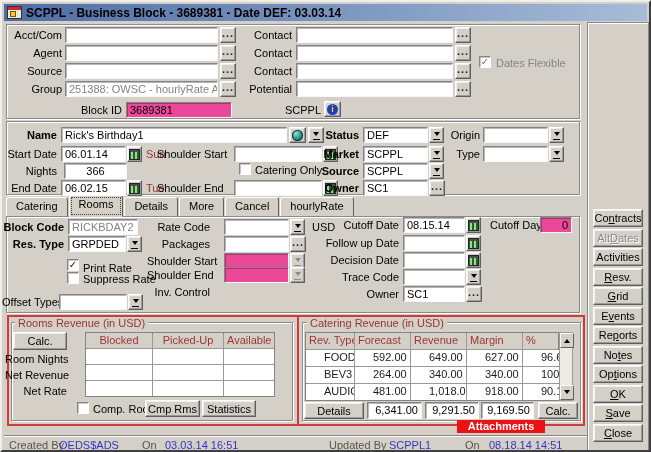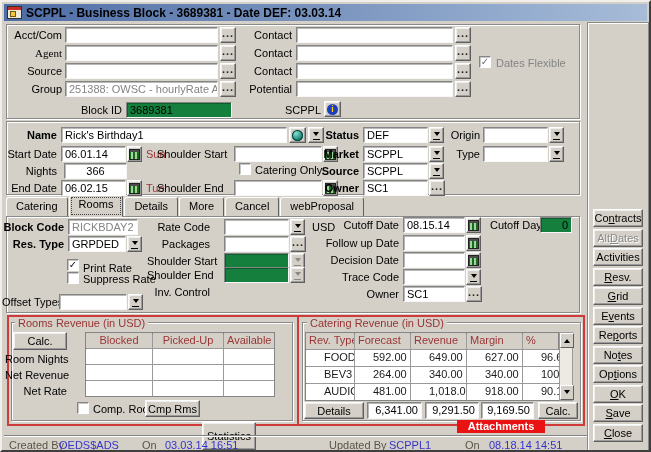--- a/index.html
+++ b/index.html
@@ -21,21 +21,21 @@
   .lbl{position:absolute;height:13px;text-align:right;white-space:nowrap;line-height:13px;}
   .la{text-align:left;}
   .b{font-weight:bold;}
   .fld{
     position:absolute;height:16px;background:#fff;box-sizing:border-box;
     border:1px solid;border-color:#848484 #f8f8f8 #f8f8f8 #848484;
     box-shadow:inset 1px 1px 0 rgba(0,0,0,.28);
     padding:1px 3px 0;line-height:13px;white-space:nowrap;overflow:hidden;
   }
   .dis{color:#848484;}
-  .grayfld{background:#15803d;}
+  .grayfld{background:#ec4899;}
   .num{text-align:right;}
   .ctr{text-align:center;}
   .btn{
     position:absolute;background:#d4d0c8;box-sizing:border-box;
     border:1px solid;border-color:#fdfdfd #5f5f5f #5f5f5f #fdfdfd;
     box-shadow:inset -1px -1px 0 #9b9b9b,inset 1px 1px 0 #efefef;
     display:flex;align-items:center;justify-content:center;
     font-size:11px;line-height:12px;cursor:default;white-space:nowrap;
   }
   .dots{font-weight:bold;letter-spacing:1px;padding-bottom:4px;color:#222;}
@@ -104,21 +104,21 @@
     <span class="winico"></span>
     <span>SCPPL - Business Block - 3689381 - Date DEF: 03.03.14</span>
   </div>
 
   <div class="gb" style="left:4px;top:22px;width:574px;height:95px;"></div>
 
   <div class="lbl" style="left:0;top:27px;width:60px;">Acct/Com</div>
   <div class="fld" style="left:63px;top:25px;width:153px;"></div>
   <div class="btn dots" style="left:218px;top:25px;width:16px;height:16px;">...</div>
 
-  <div class="lbl" style="left:0;top:45px;width:60px;font-family:Liberation Serif, serif;">Agent</div>
+  <div class="lbl" style="left:0;top:45px;width:60px;">Agent</div>
   <div class="fld" style="left:63px;top:43px;width:153px;"></div>
   <div class="btn dots" style="left:218px;top:43px;width:16px;height:16px;">...</div>
 
   <div class="lbl" style="left:0;top:63px;width:60px;">Source</div>
   <div class="fld" style="left:63px;top:61px;width:153px;"></div>
   <div class="btn dots" style="left:218px;top:61px;width:16px;height:16px;">...</div>
 
   <div class="lbl" style="left:0;top:81px;width:60px;">Group</div>
   <div class="fld dis" style="left:63px;top:79px;width:153px;">251388: OWSC - hourlyRate Attribute</div>
   <div class="btn dots" style="left:218px;top:79px;width:16px;height:16px;">...</div>
@@ -213,21 +213,21 @@
   <div class="lbl b" style="left:300px;top:180px;width:57px;">Owner</div>
   <div class="fld" style="left:361px;top:178px;width:65px;">SC1</div>
   <div class="btn dots" style="left:427px;top:178px;width:16px;height:16px;">...</div>
 
   <div class="tabbar">
     <div class="tab">Catering</div>
     <div class="tab active">Rooms</div>
     <div class="tab">Details</div>
     <div class="tab">More</div>
     <div class="tab">Cancel</div>
-    <div class="tab">webProposal</div>
+    <div class="tab">hourlyRate</div>
   </div>
 
   <div class="gb" style="left:4px;top:214px;width:574px;height:97px;"></div>
 
   <div class="lbl b" style="left:0;top:219px;width:62px;">Block Code</div>
   <div class="fld dis" style="left:66px;top:217px;width:70px;">RICKBDAY2</div>
 
   <div class="lbl b" style="left:0;top:236px;width:62px;">Res. Type</div>
   <div class="fld" style="left:66px;top:234px;width:58px;">GRPDED</div>
   <div class="btn lov" style="left:125px;top:234px;width:15px;height:16px;"></div>
@@ -311,21 +311,21 @@
     <div class="td"></div>
     <div class="td"></div>
     <div class="td"></div>
     <div class="td"></div>
     <div class="td"></div>
   </div>
 
   <div class="chk" style="left:75px;top:400px;"></div>
   <div class="lbl la" style="left:91px;top:401px;width:70px;">Comp. Rooms</div>
   <div class="btn" style="left:143px;top:398px;width:55px;height:17px;">Cmp Rms</div>
-  <div class="btn" style="left:200px;top:420px;width:54px;height:28px;">Statistics</div>
+  <div class="btn" style="left:200px;top:398px;width:54px;height:17px;">Statistics</div>
 
   <div class="gb" style="left:300px;top:320px;width:279px;height:99px;"></div>
   <div class="gbt" style="left:305px;top:315px;">Catering Revenue (in USD)</div>
 
   <div class="grid" style="left:303px;top:330px;grid-template-columns:48px 55px 55px 55px 35px;grid-auto-rows:16px;">
     <div class="th">Rev. Type</div>
     <div class="th">Forecast</div>
     <div class="th">Revenue</div>
     <div class="th">Margin</div>
     <div class="th">%</div>

